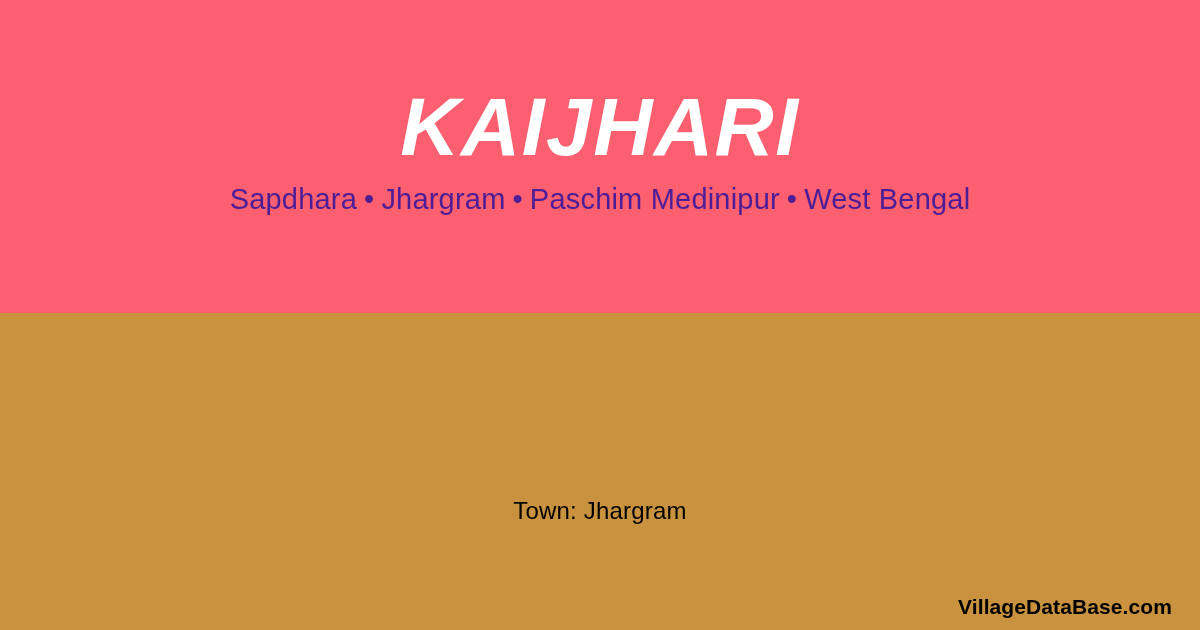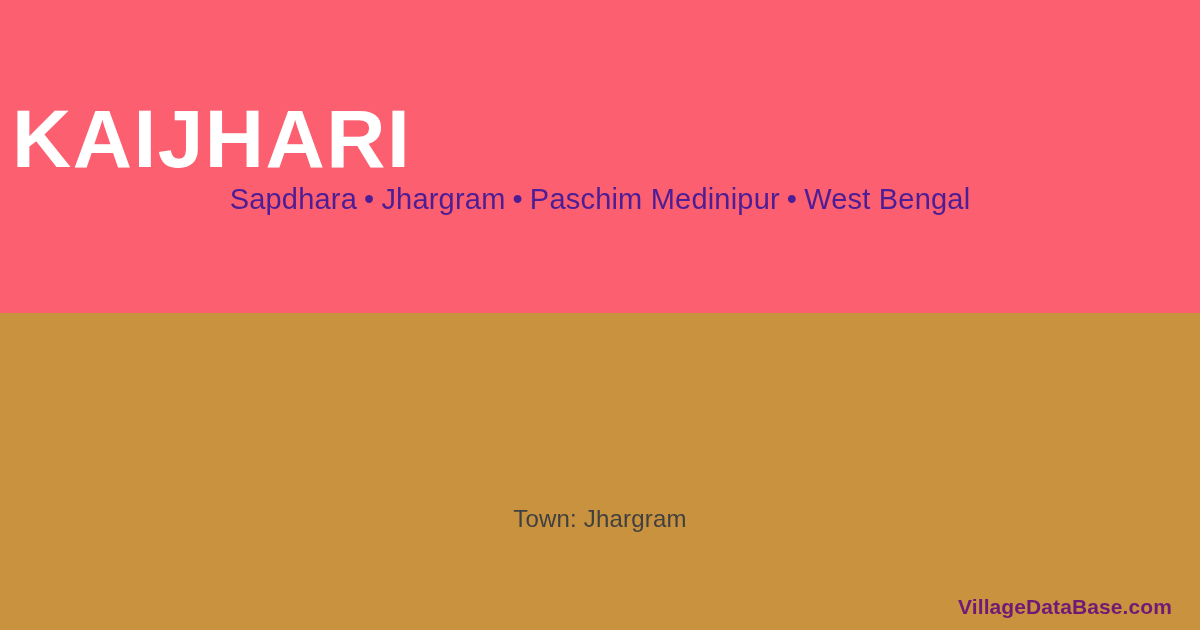--- a/index.html
+++ b/index.html
@@ -30,28 +30,30 @@
     height: 313px;
     background: #fc5f70;
     box-sizing: border-box;
   }
 
   #village-title {
     position: absolute;
     left: 0;
     right: 0;
     top: 84px;
-    margin: 12px;
+    margin: 0;
+    text-align: center;
     color: #ffffff;
     font-family: "Liberation Sans", "DejaVu Sans", sans-serif;
     font-weight: 700;
     font-size: 82px;
     line-height: 86px;
     letter-spacing: 1.5px;
     white-space: nowrap;
+    font-style: italic;
   }
 
   #village-subtitle {
     position: absolute;
     left: 0;
     right: 0;
     top: 181px;
     margin: 0;
     text-align: center;
     color: #4c1d95;
@@ -75,37 +77,37 @@
     height: 317px;
     background: #c9923f;
     box-sizing: border-box;
   }
 
   #detail-line {
     position: absolute;
     left: 0;
     right: 0;
     top: 175px;
-    margin: 16px;
+    margin: 8px;
     text-align: center;
-    color: #404040;
+    color: #000000;
     font-family: "Liberation Sans", "DejaVu Sans", sans-serif;
     font-weight: 400;
     font-size: 24px;
     line-height: 30px;
     letter-spacing: 0.2px;
     white-space: nowrap;
   }
 
   #site-watermark {
     position: absolute;
     right: 28px;
     bottom: 10px;
     margin: 0;
-    color: #701a75;
+    color: #000000;
     font-family: "Liberation Sans", "DejaVu Sans", sans-serif;
     font-weight: 700;
     font-size: 21px;
     line-height: 26px;
     letter-spacing: 0.1px;
     white-space: nowrap;
   }
 </style>
 </head>
 <body>

